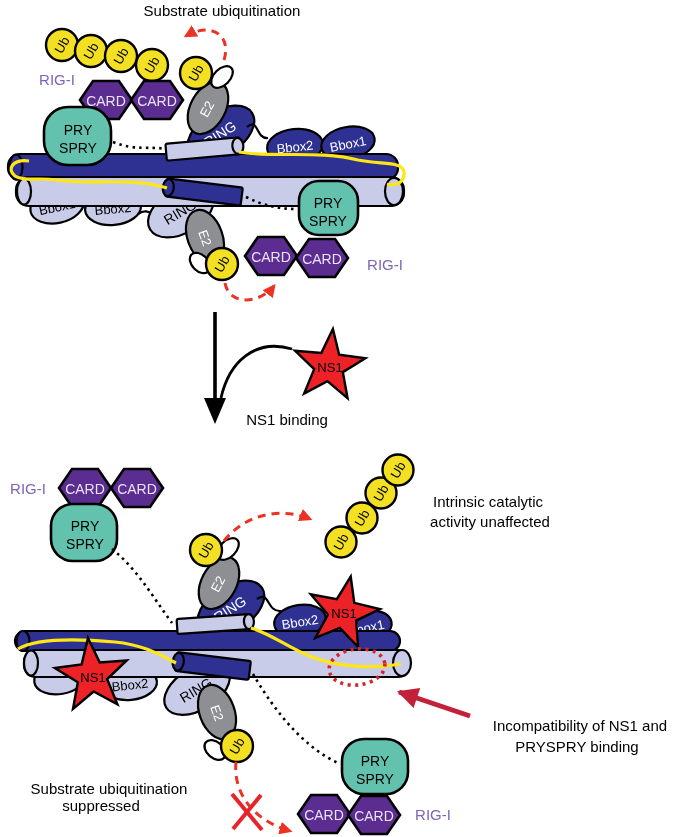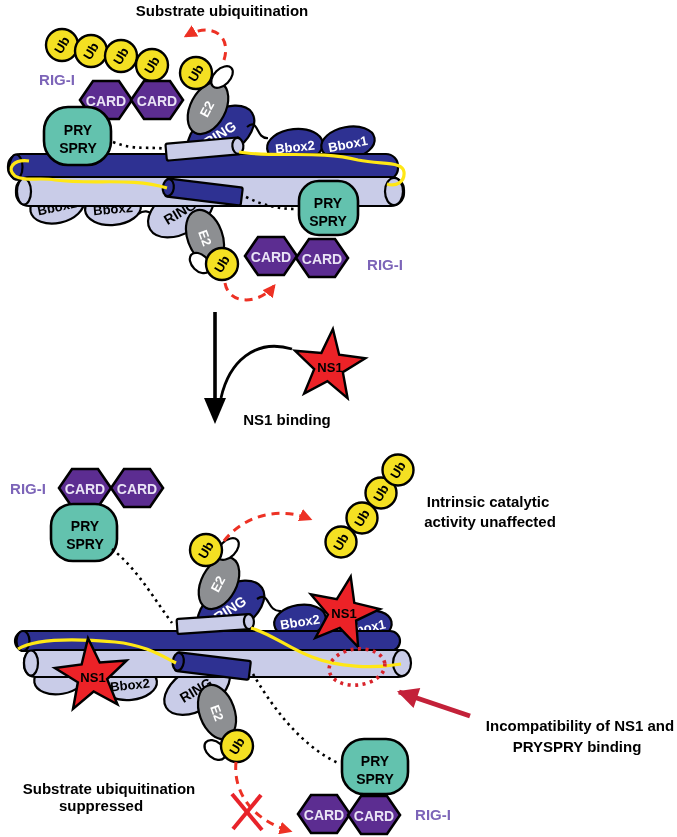--- a/index.html
+++ b/index.html
@@ -1,16 +1,16 @@
 <!DOCTYPE html>
 <html><head>
 <meta charset="utf-8">
 <style>
   html,body{margin:0;padding:0;background:#fff;}
-  .canvas{position:relative;width:677px;height:837px;background:#fff;overflow:hidden;font-weight:bold;}
+  .canvas{position:relative;width:677px;height:837px;background:#fff;overflow:hidden;}
   svg{position:absolute;left:0;top:0;}
   text{font-family:"Liberation Sans","DejaVu Sans",sans-serif;text-anchor:middle;dominant-baseline:central;}.t13{font-size:13px}.t14{font-size:14px}.t15{font-size:15px}
   .tb{fill:#000}.tW{fill:#fff}.tcard{fill:#E9E3F5}.tpur{fill:#7C64B8}
   .yellow{fill:#F4E022;stroke:#000;stroke-width:2.4}
   .purple{fill:#5C2D91;stroke:#000;stroke-width:2.6}
   .teal{fill:#63C2AE;stroke:#000;stroke-width:2.6}
   .dkblue{fill:#2E3192;stroke:#000;stroke-width:2.2}
   .pale{fill:#C9CCE8;stroke:#000;stroke-width:2.2}
   .gray{fill:#8D8F92;stroke:#000;stroke-width:2.2}
   .red{fill:#EC2227;stroke:#000;stroke-width:2.6}

